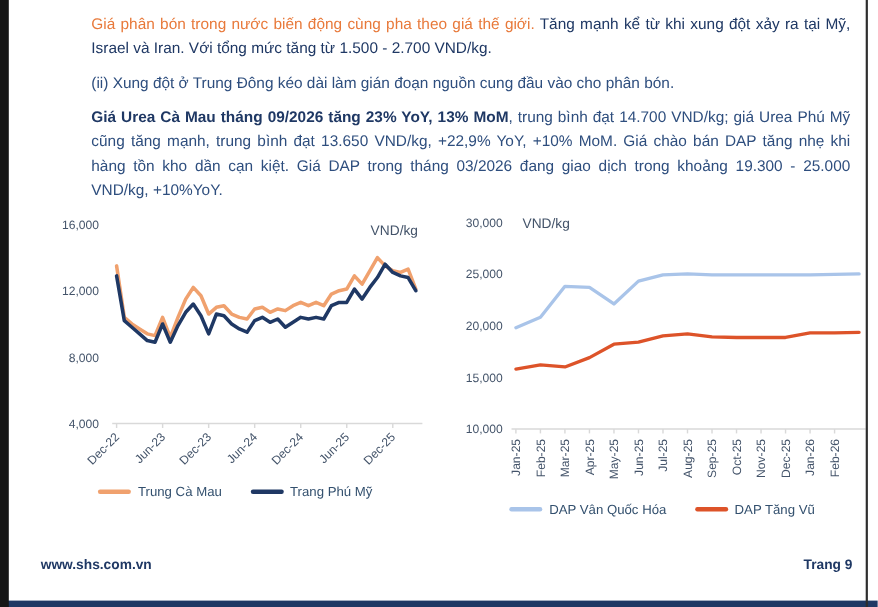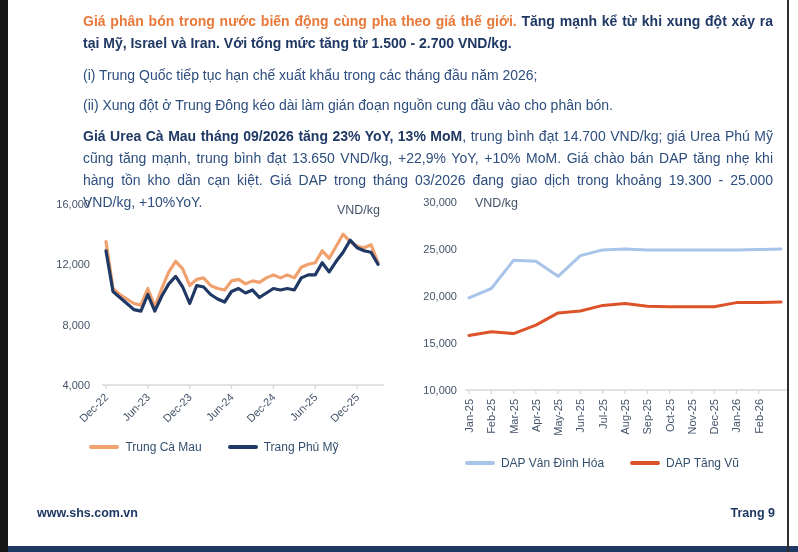--- a/index.html
+++ b/index.html
@@ -5,21 +5,21 @@
   html,body{margin:0;padding:0;}
   .page{
     position:relative; width:798px; height:552px; background:#ffffff;
     font-family:"Liberation Sans", sans-serif; overflow:hidden;
   }
   .edge-left{position:absolute;left:0;top:0;width:8px;height:552px;background:#161616;z-index:5;}
   .edge-right{position:absolute;left:787px;top:0;width:2px;height:552px;background:#2e2e2e;z-index:5;}
   .bottom-bar{position:absolute;left:0;bottom:0;width:798px;height:6px;background:#1f3864;z-index:4;}
 
   .text-block{position:absolute;left:83px;top:10px;width:690px;}
-  .p1{margin:0 0 11px 0;font-size:14px;line-height:22px;font-weight:700;color:#1f3864;text-align:justify;}
+  .p1{margin:0 0 11px 0;font-size:14px;line-height:22px;font-weight:400;color:#1f3864;text-align:justify;}
   .p1 .orange{color:#e8793a;}
   .bullet{margin:0 0 9px 0;font-size:14px;line-height:21px;color:#2e4e7e;}
   .p4{margin:3px 0 0 0;font-size:14px;line-height:22px;color:#2e4e7e;text-align:justify;}
   .p4 .lead{font-weight:700;color:#1f3864;}
 
   .charts-row{position:absolute;top:188px;left:0;width:798px;}
   .chart-col{position:absolute;top:0;}
   .chart-col.left{left:28px;width:372px;}
   .chart-col.right{left:413px;width:378px;}
   .chart-title{font-size:13.5px;font-weight:700;color:#1f3864;text-align:center;margin-bottom:1px;}
@@ -42,21 +42,20 @@
 </head>
 <body>
 
 <div class="page">
   <div class="edge-left"></div>
   <div class="edge-right"></div>
   <div class="bottom-bar"></div>
 
   <div class="text-block">
     <p class="p1"><span class="orange">Giá phân bón trong nước biến động cùng pha theo giá thế giới.</span><span> Tăng mạnh kể từ khi xung đột xảy ra tại Mỹ, Israel và Iran. Với tổng mức tăng từ 1.500 - 2.700 VND/kg.</span></p>
-    <p class="bullet">(i) Trung Quốc tiếp tục hạn chế xuất khẩu trong các tháng đầu năm 2026;</p>
     <p class="bullet">(ii) Xung đột ở Trung Đông kéo dài làm gián đoạn nguồn cung đầu vào cho phân bón.</p>
     <p class="p4"><span class="lead">Giá Urea Cà Mau tháng 09/2026 tăng 23% YoY, 13% MoM</span><span>, trung bình đạt 14.700 VND/kg; giá Urea Phú Mỹ cũng tăng mạnh, trung bình đạt 13.650 VND/kg, +22,9% YoY, +10% MoM. Giá chào bán DAP tăng nhẹ khi hàng tồn kho dần cạn kiệt. Giá DAP trong tháng 03/2026 đang giao dịch trong khoảng 19.300 - 25.000 VND/kg, +10%YoY.</span></p>
   </div>
 
   <div class="charts-row">
 
     <div class="chart-col left">
       <svg class="plot" id="chart0" width="372" height="246" viewBox="0 0 372 246">
           <text x="62" y="20" text-anchor="end" class="axlbl">16,000</text>
           <text x="62" y="80.33333333333333" text-anchor="end" class="axlbl">12,000</text>
@@ -129,21 +128,21 @@
           <line x1="323.42857142857144" y1="202" x2="323.42857142857144" y2="206" stroke="#d9d9d9" stroke-width="1.3"></line>
           <text class="axlbl" text-anchor="end" transform="translate(327.42857142857144,211) rotate(-90)">Jan-26</text>
           <line x1="345.7142857142857" y1="202" x2="345.7142857142857" y2="206" stroke="#d9d9d9" stroke-width="1.3"></line>
           <text class="axlbl" text-anchor="end" transform="translate(349.7142857142857,211) rotate(-90)">Feb-26</text>
           <polyline points="56.0,109.9 78.3,100.5 100.6,72.3 122.9,73.2 145.1,88.3 167.4,67.6 189.7,61.9 212.0,61.0 234.3,61.9 256.6,61.9 278.9,61.9 301.1,61.9 323.4,61.9 345.7,61.5 368.0,61.0" fill="none" stroke="#a9c4e9" stroke-width="3" stroke-linejoin="round" stroke-linecap="round"></polyline>
           <polyline points="56.0,147.5 78.3,143.7 100.6,145.6 122.9,137.1 145.1,124.9 167.4,123.0 189.7,117.4 212.0,115.5 234.3,118.3 256.6,118.8 278.9,118.8 301.1,118.8 323.4,114.6 345.7,114.6 368.0,114.1" fill="none" stroke="#dd5329" stroke-width="3" stroke-linejoin="round" stroke-linecap="round"></polyline>
         </svg>
       <div class="legend">
         <span class="legend-item">
           <span class="swatch" style="background: rgb(169, 196, 233);"></span>
-          <span>DAP Vân Đình Hóa</span>
+          <span>DAP Vân Quốc Hóa</span>
         </span>
         <span class="legend-item">
           <span class="swatch" style="background: rgb(221, 83, 41);"></span>
           <span>DAP Tăng Vũ</span>
         </span>
       </div>
     </div>
 
   </div>
 

